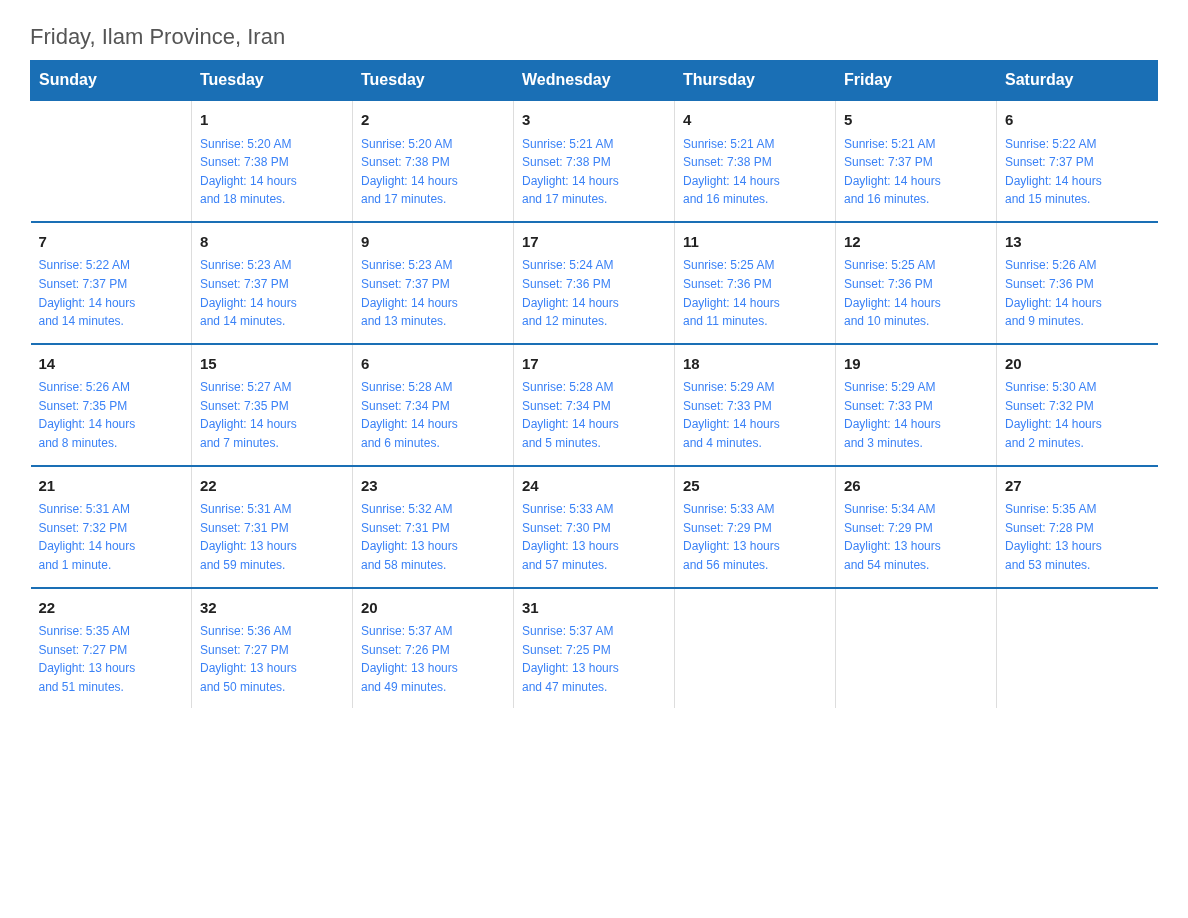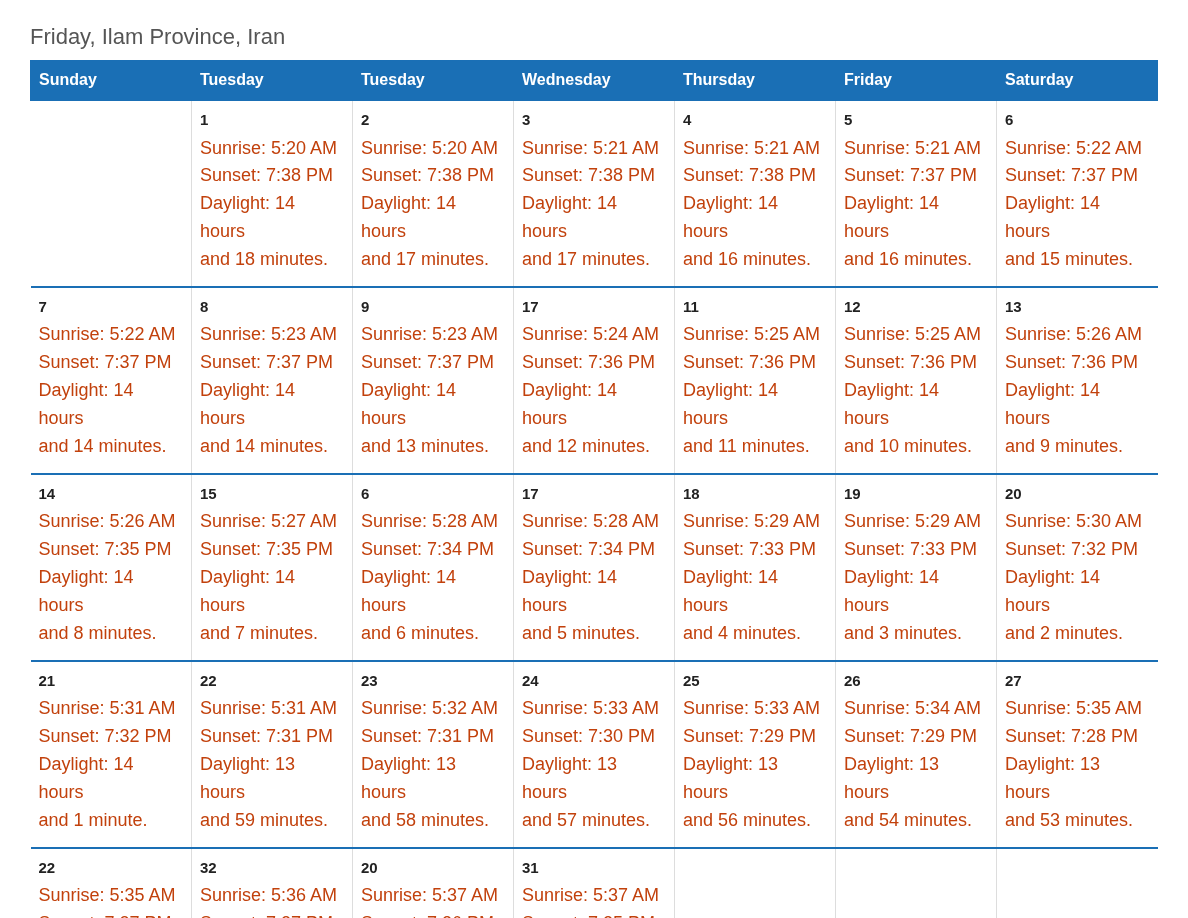--- a/index.html
+++ b/index.html
@@ -90,22 +90,22 @@
       border-right: none;
     }
     .day-num {
       font-size: 15px;
       font-weight: bold;
       color: #222;
       display: block;
       margin-bottom: 3px;
     }
     .day-info {
-      color: #c2410c;
-      font-size: 18px;
+      color: #3b82f6;
+      font-size: 12px;
       line-height: 1.55;
     }
     .empty-cell {
       background: #fff;
     }
   </style>
 </head>
 <body>
 
 <div class="header">

